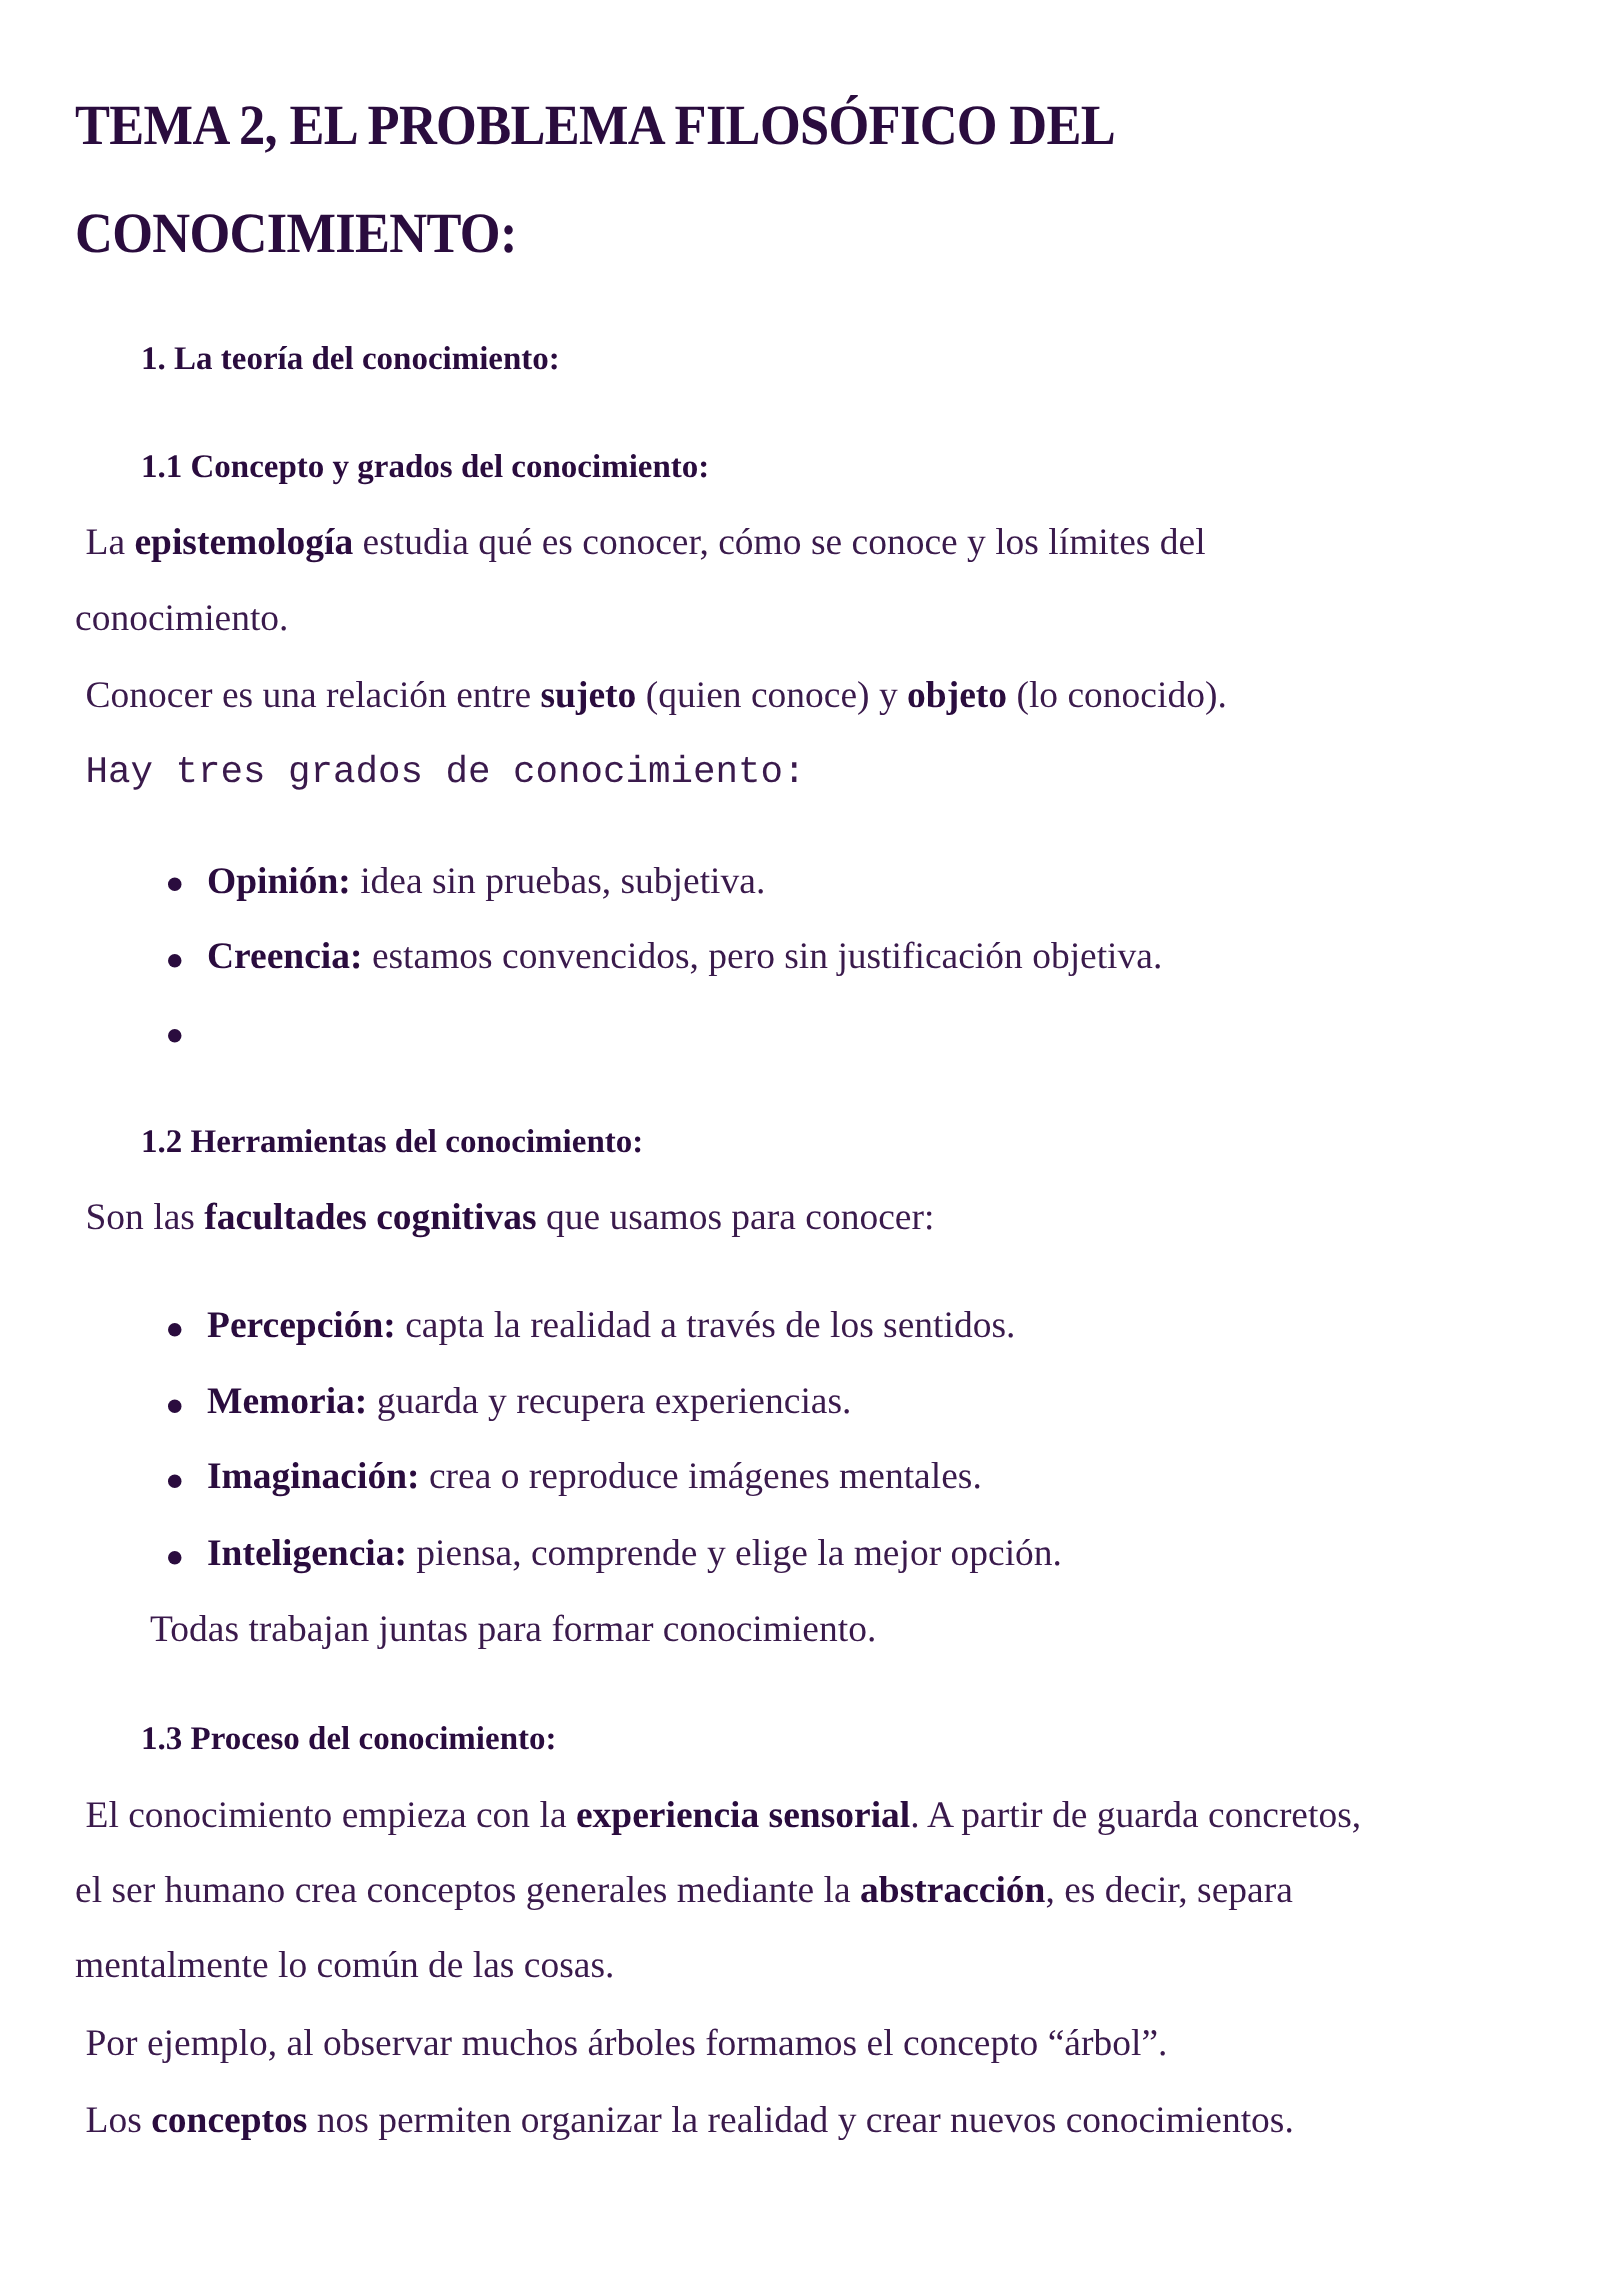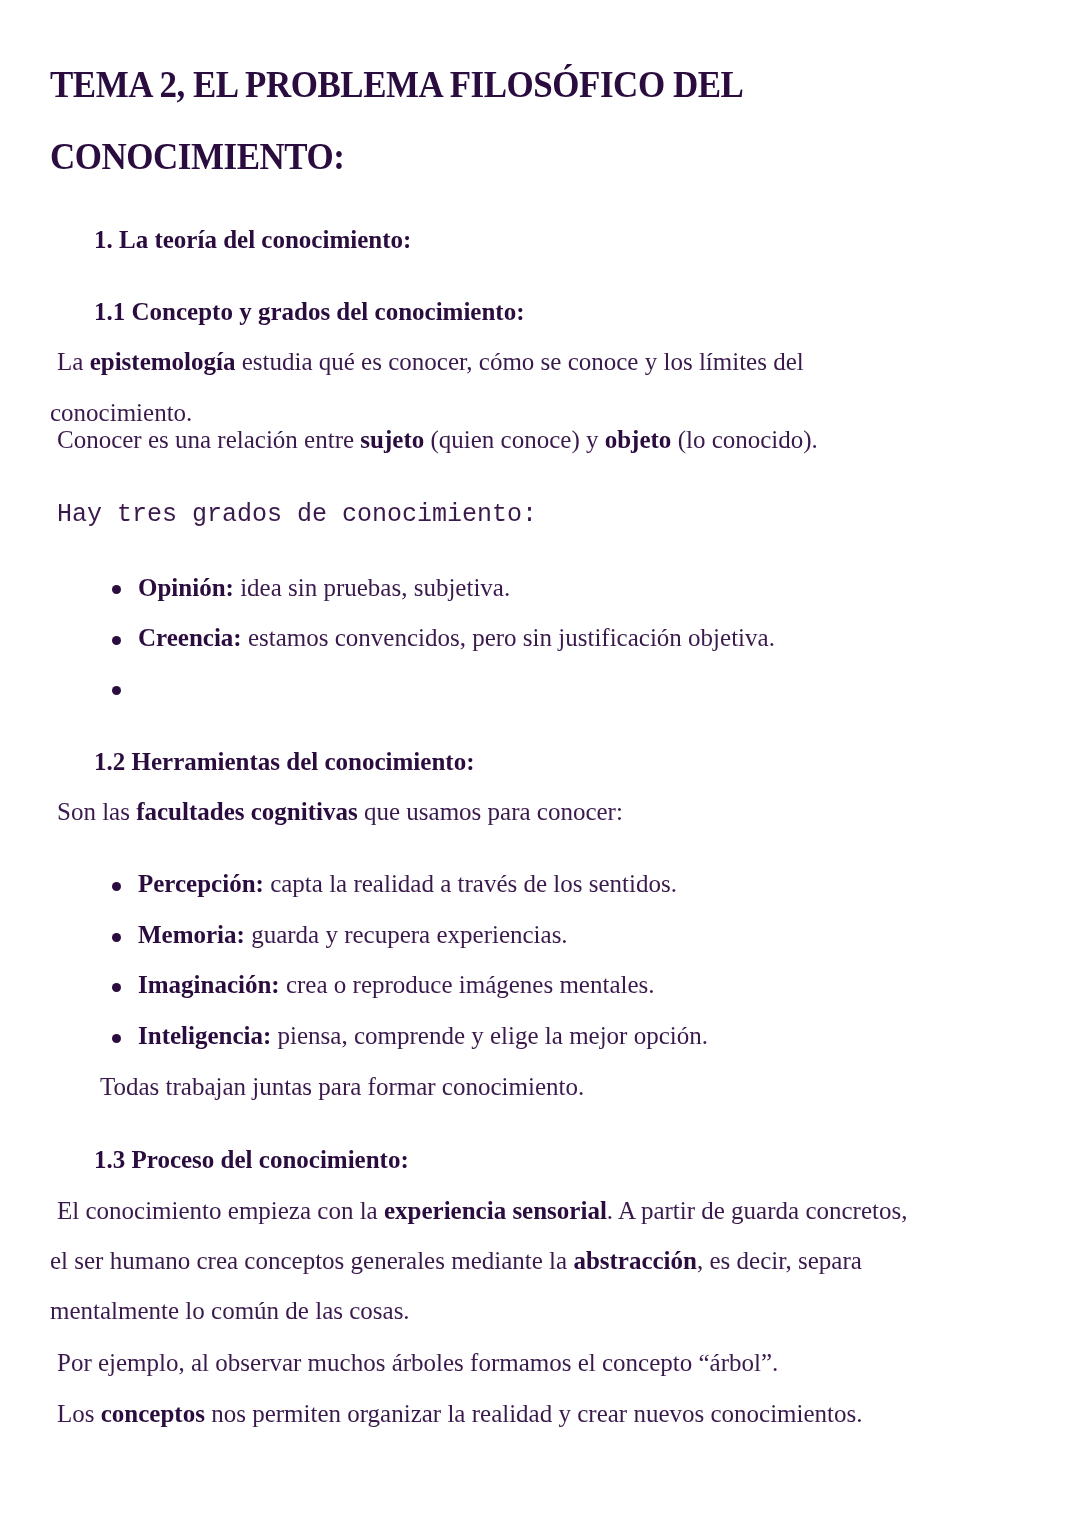--- a/index.html
+++ b/index.html
@@ -28,21 +28,21 @@
       font-weight: bold;
       color: #2a0c3e;
       letter-spacing: -0.5px;
       white-space: nowrap;
       transform: scaleX(0.92);
       transform-origin: left center;
     }
     .h2 {
       position: absolute;
       left: 94px;
-      font-size: 25px;
+      font-size: 22px;
       font-weight: bold;
       color: #2a0c3e;
       white-space: nowrap;
     }
     .line {
       position: absolute;
       font-size: 25px;
       color: #3a1a4c;
       white-space: nowrap;
     }
@@ -76,21 +76,21 @@
 
   <div class="h2" style="top:226px;">1. La teoría del conocimiento:</div>
 
   <div class="h2" style="top:298px;">1.1 Concepto y grados del conocimiento:</div>
 
   <div class="line" style="top:348px; left:57px;">
     <span>La </span><b>epistemología</b><span> estudia qué es conocer, cómo se conoce y los límites del</span>
   </div>
   <div class="line" style="top:399px; left:50px;">conocimiento.</div>
 
-  <div class="line" style="top:426px; left:57px;">
+  <div class="line" style="top:450px; left:57px;">
     <span>Conocer es una relación entre </span><b>sujeto</b><span> (quien conoce) y </span><b>objeto</b><span> (lo conocido).</span>
   </div>
 
   <div class="line" style="top:500px; left:57px;font-family:Liberation Mono, monospace;">Hay tres grados de conocimiento:</div>
 
   <div class="bullet" style="top:585px;"></div>
   <div class="btext" style="top:574px;"><b>Opinión:</b><span> idea sin pruebas, subjetiva.</span></div>
 
   <div class="bullet" style="top:636px;"></div>
   <div class="btext" style="top:624px;"><b>Creencia:</b><span> estamos convencidos, pero sin justificación objetiva.</span></div>

